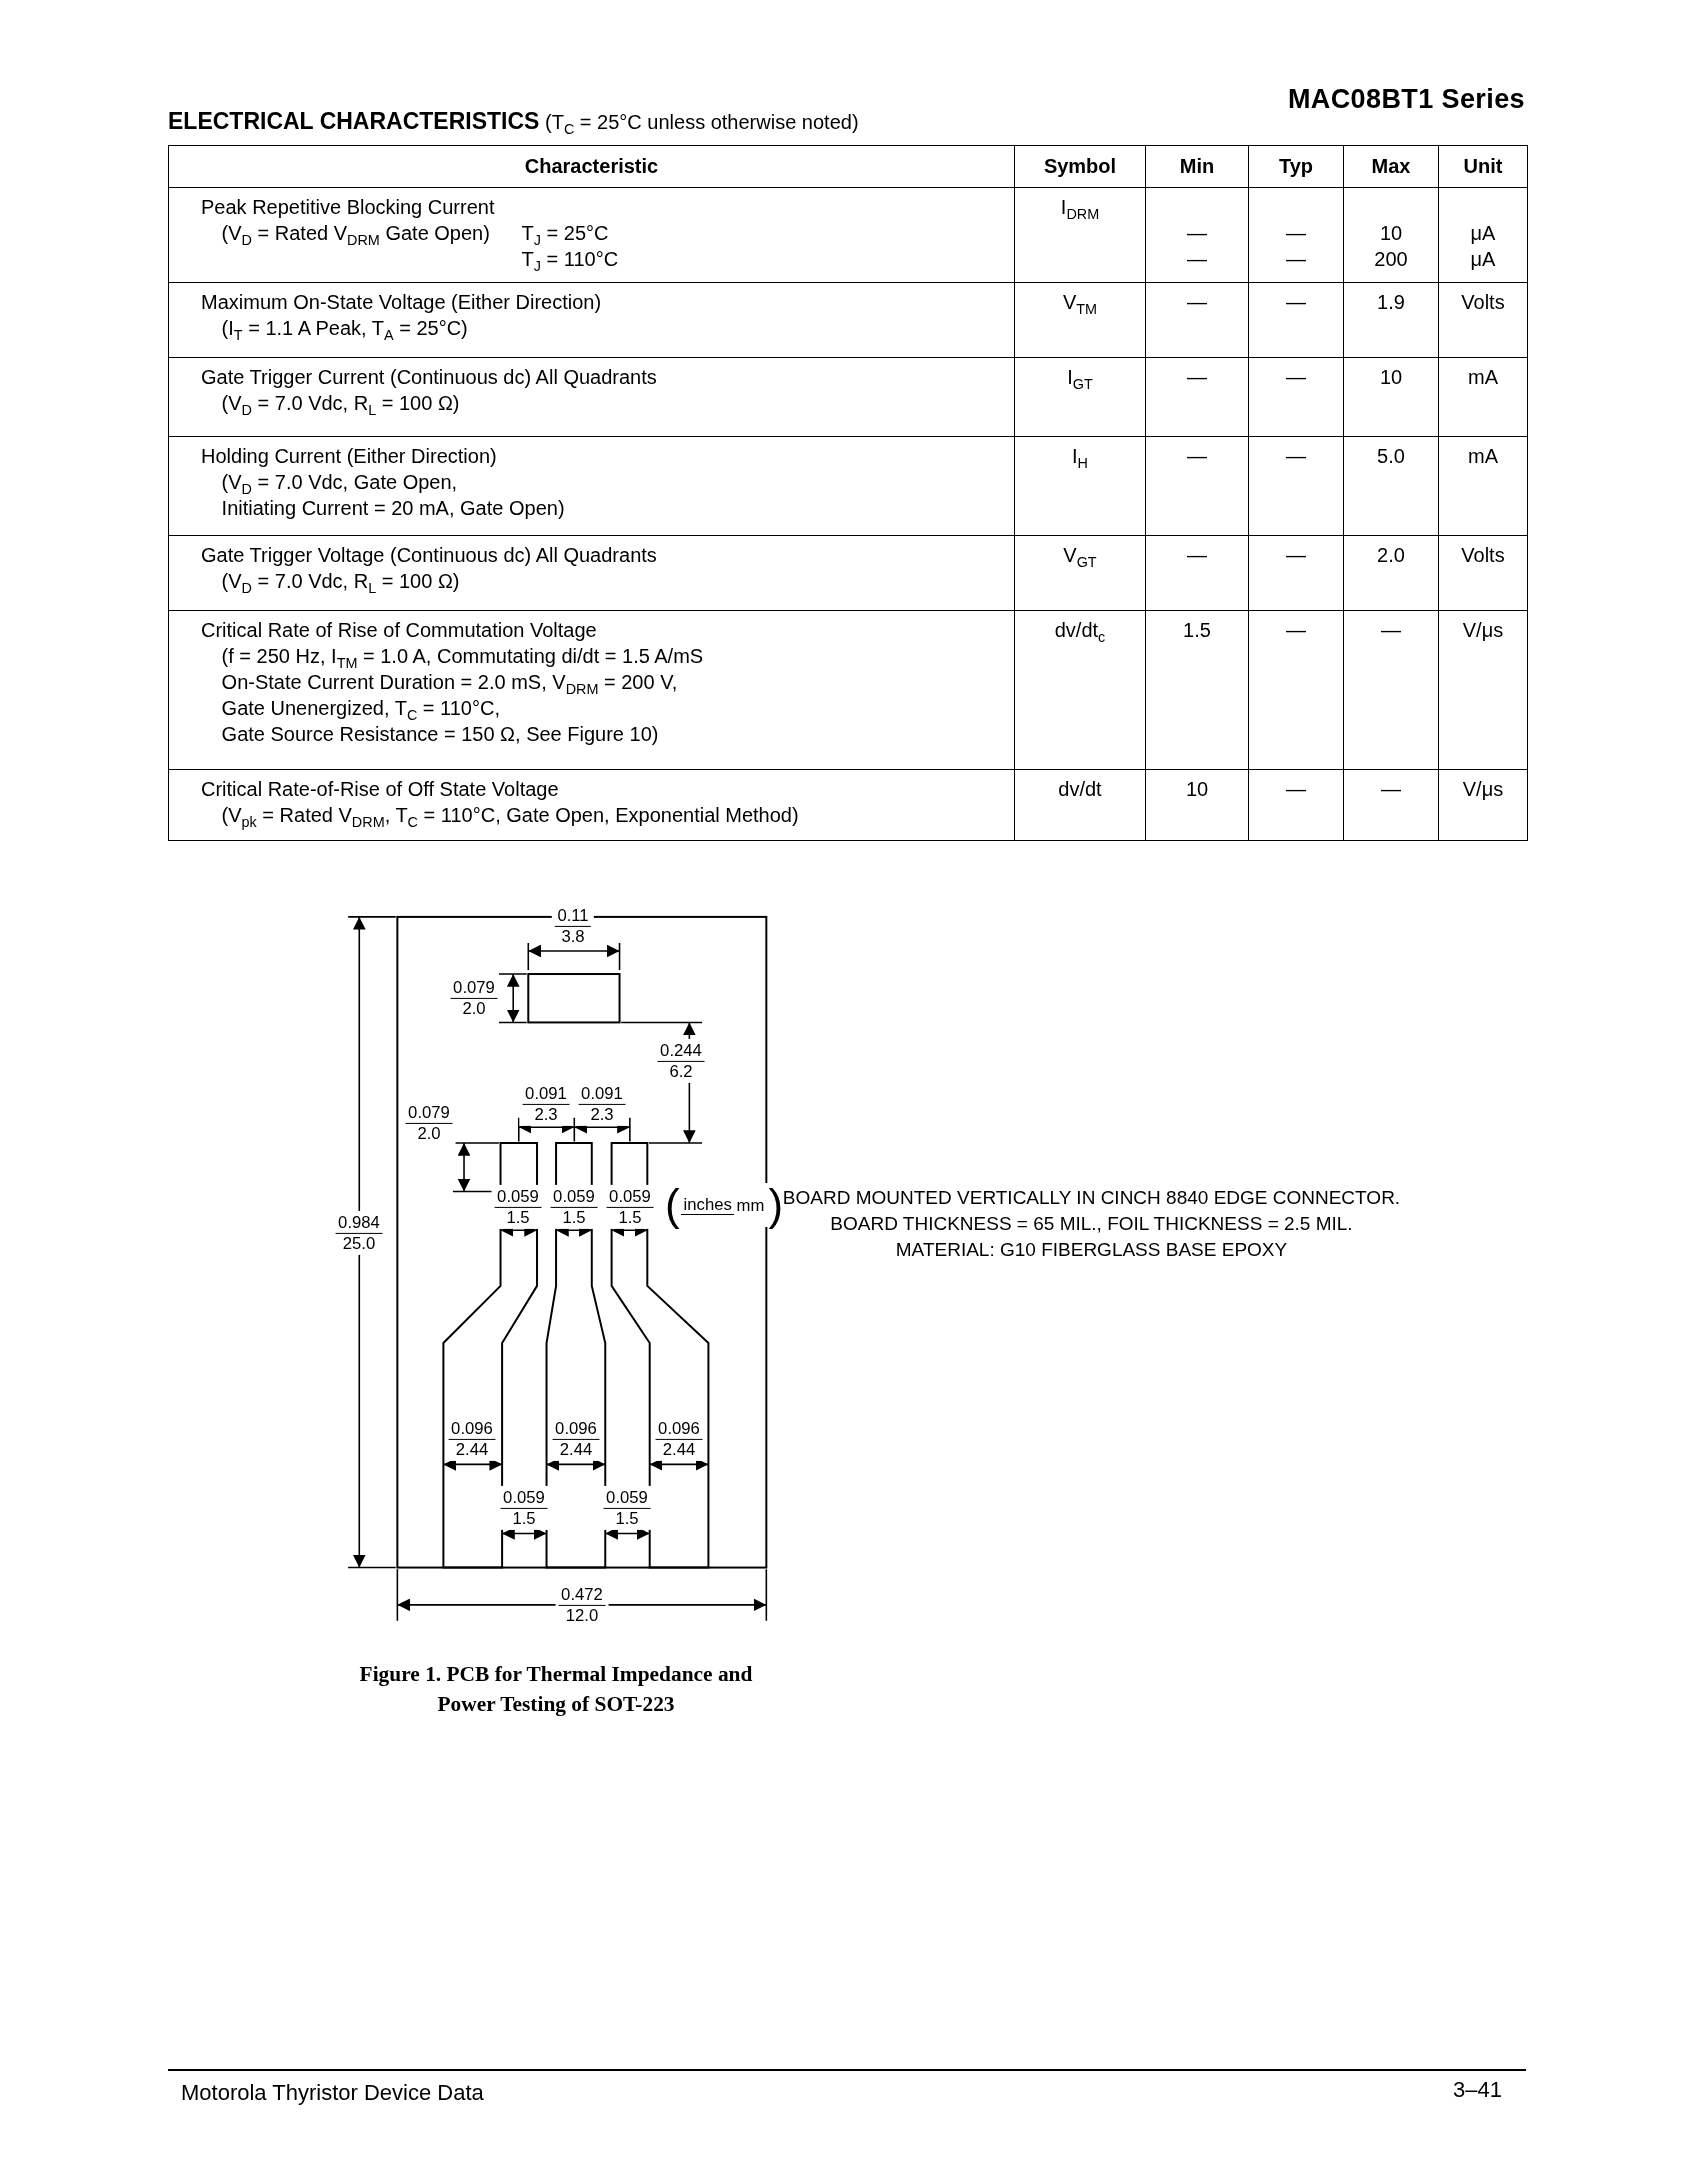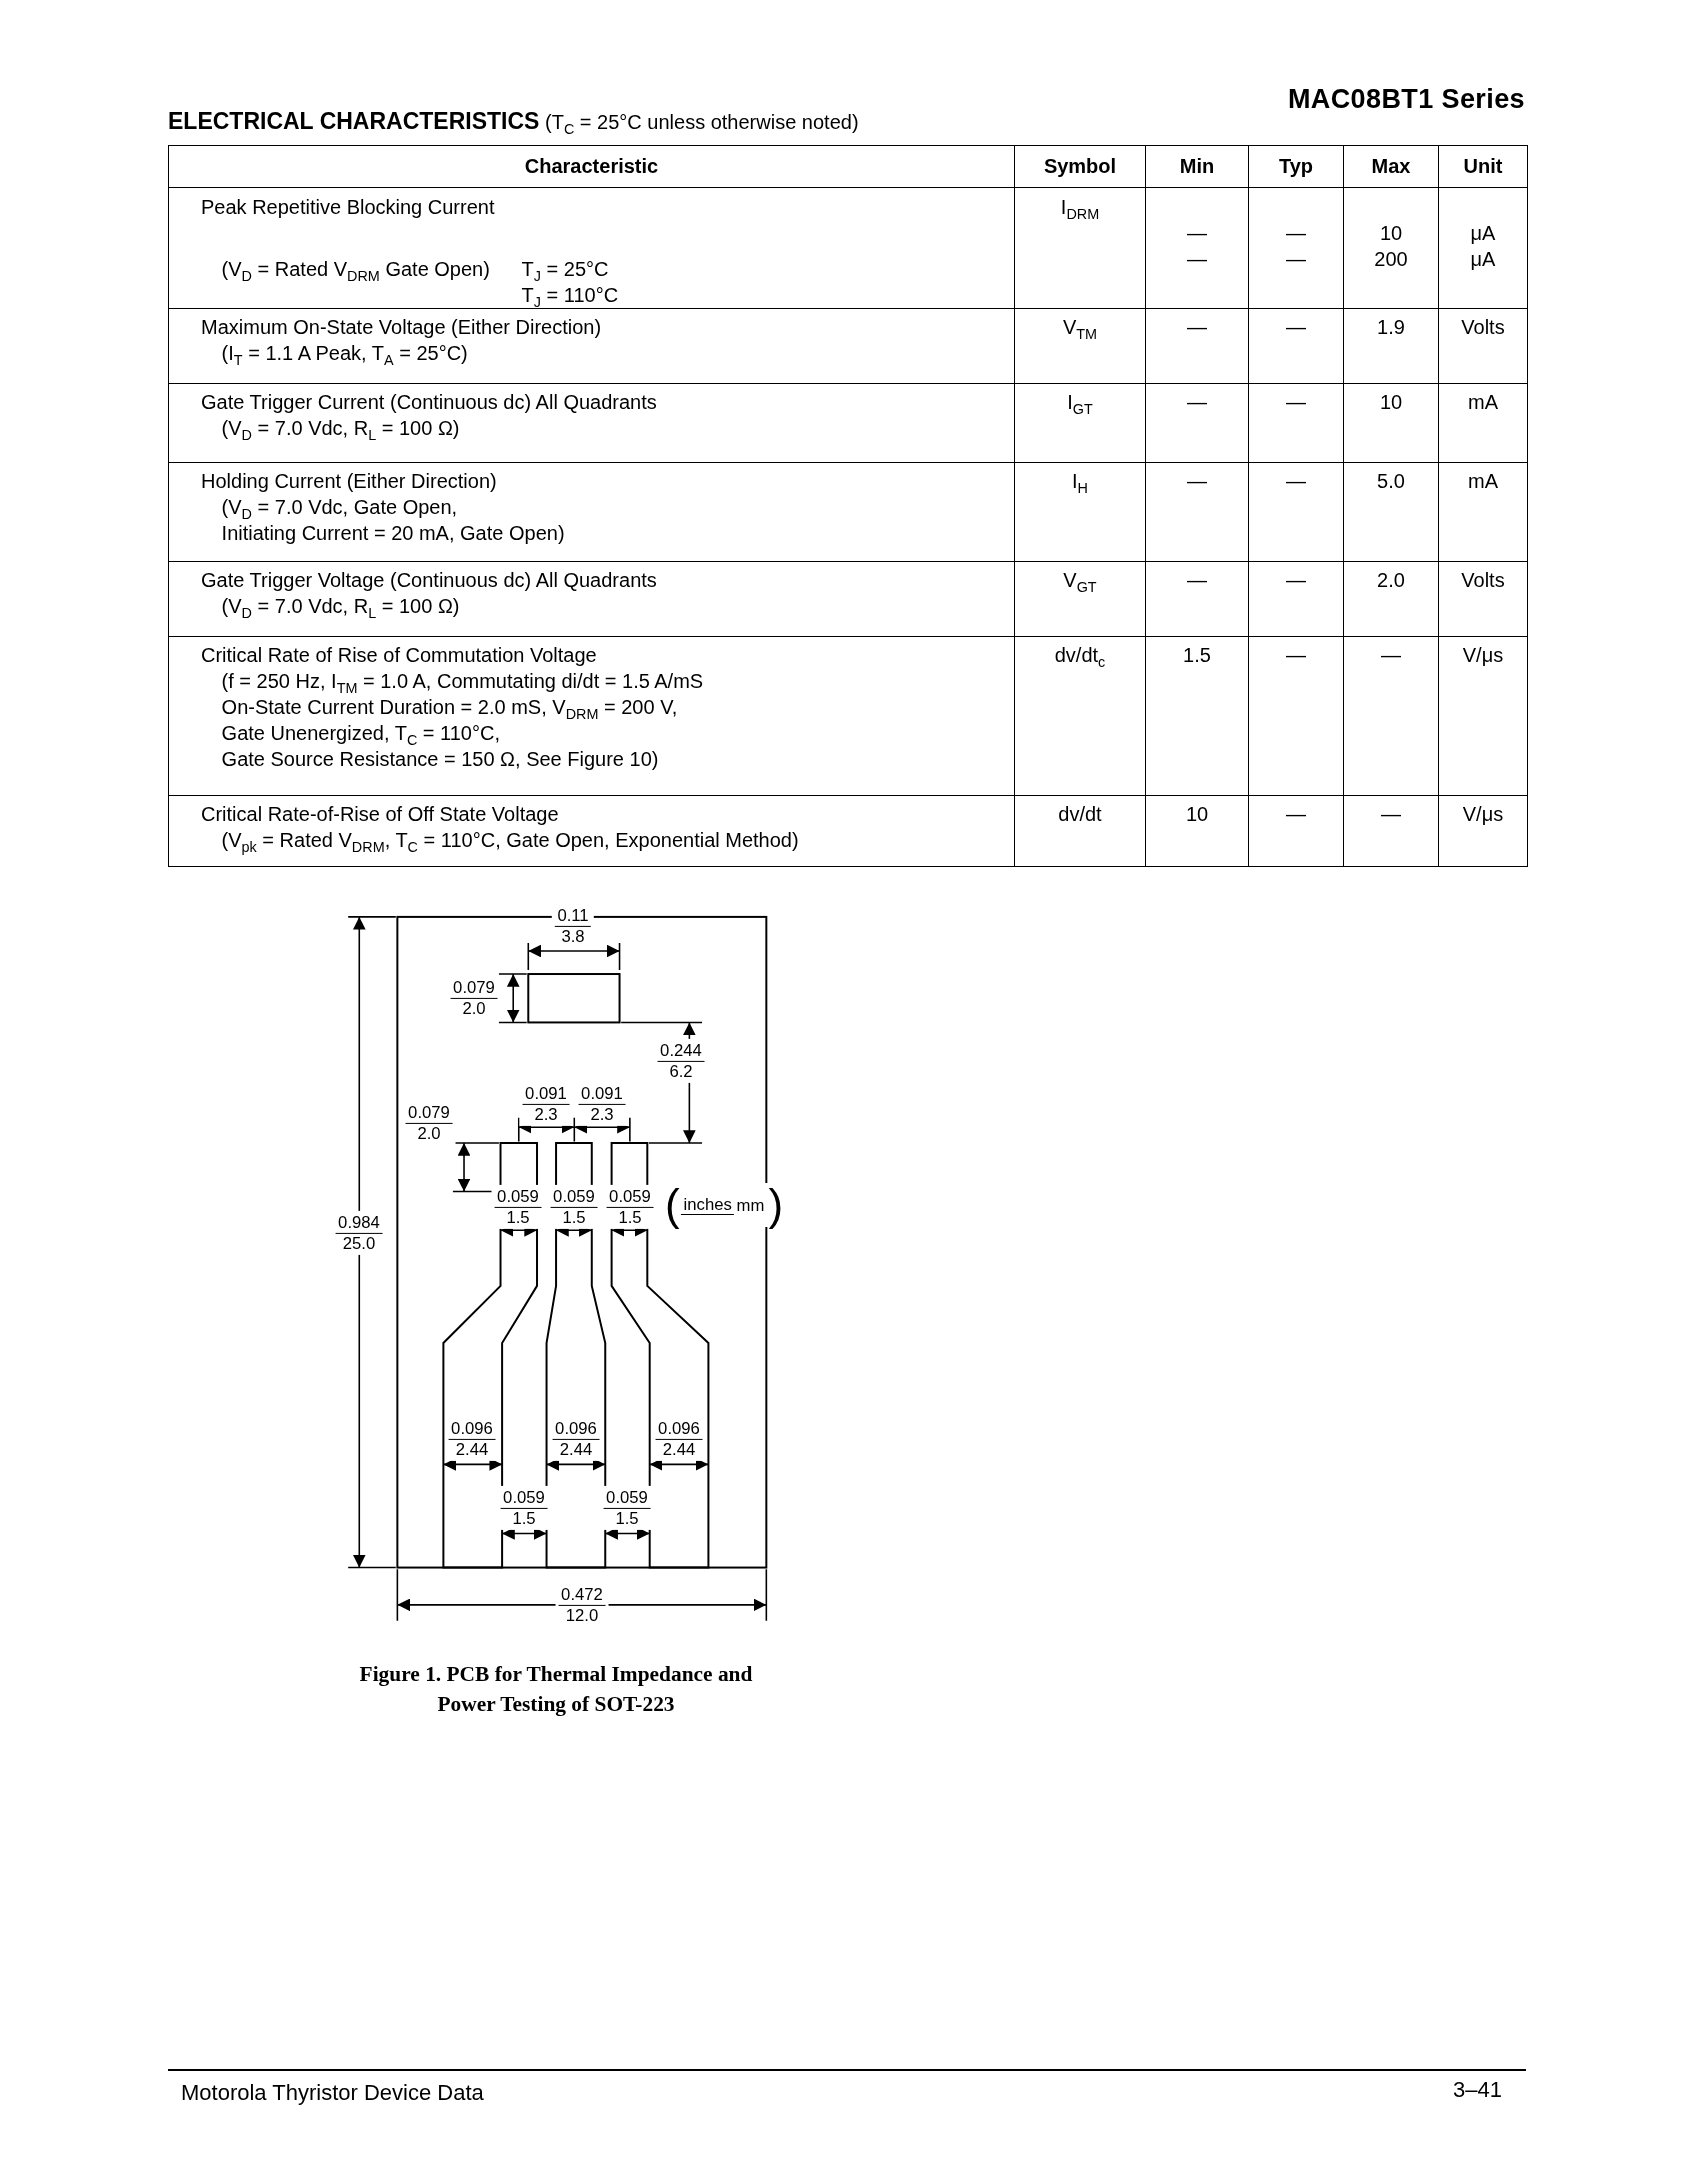--- a/index.html
+++ b/index.html
@@ -13,21 +13,21 @@
   .section-head .shl{font-weight:bold;font-size:23px;}
 
   table.ec{position:absolute;left:168px;top:145px;width:1359px;border-collapse:collapse;table-layout:fixed;}
   .ec th,.ec td{border:1.6px solid #000;font-size:20px;}
   .ec th{height:41px;text-align:center;font-weight:bold;padding:0 3.2px;}
   .ec td{vertical-align:top;padding:5.6px 4.8px 0 4.8px;}
   .ec td.char{text-align:left;padding-left:32px;}
   .ec td.cc{text-align:center;}
   .cline{line-height:26px;}
   .ind{padding-left:20.6px;}
-  .r1grid{display:flex;margin-top:36px;}
+  .r1grid{display:flex;}
   .r1left{width:300px;}
   .sp{height:26px;}
 
   svg.fig{position:absolute;left:302px;top:905px;z-index:1;}
   .shapes rect,.shapes path{fill:none;stroke:#000;stroke-width:2.5;}
   .dims line,.dims path{fill:none;stroke:#000;stroke-width:2;}
 
   .dim{position:absolute;transform:translate(-50%,-50%);background:#fff;display:flex;flex-direction:column;
        align-items:center;font-size:16.7px;line-height:20px;padding:1.6px 3.2px;z-index:3;}
   .din{border-bottom:1.6px solid #000;padding:0 2.4px;}
@@ -368,20 +368,25 @@
   </div>
   <div class="dim" style="left:627px;top:1508px">
     <span class="din">0.059</span>
     <span class="dmm">1.5</span>
   </div>
   <div class="dim" style="left:582px;top:1605px">
     <span class="din">0.472</span>
     <span class="dmm">12.0</span>
   </div>
 
+  <div class="board-notes">
+    <div>BOARD MOUNTED VERTICALLY IN CINCH 8840 EDGE CONNECTOR.</div>
+    <div>BOARD THICKNESS = 65 MIL., FOIL THICKNESS = 2.5 MIL.</div>
+    <div>MATERIAL: G10 FIBERGLASS BASE EPOXY</div>
+  </div>
 
   <div class="fig-caption">
     <div>Figure 1. PCB for Thermal Impedance and</div>
     <div>Power Testing of SOT-223</div>
   </div>
 
   <div class="footer-line"></div>
   <div class="footer-left">Motorola Thyristor Device Data</div>
   <div class="footer-right">3–41</div>
 

